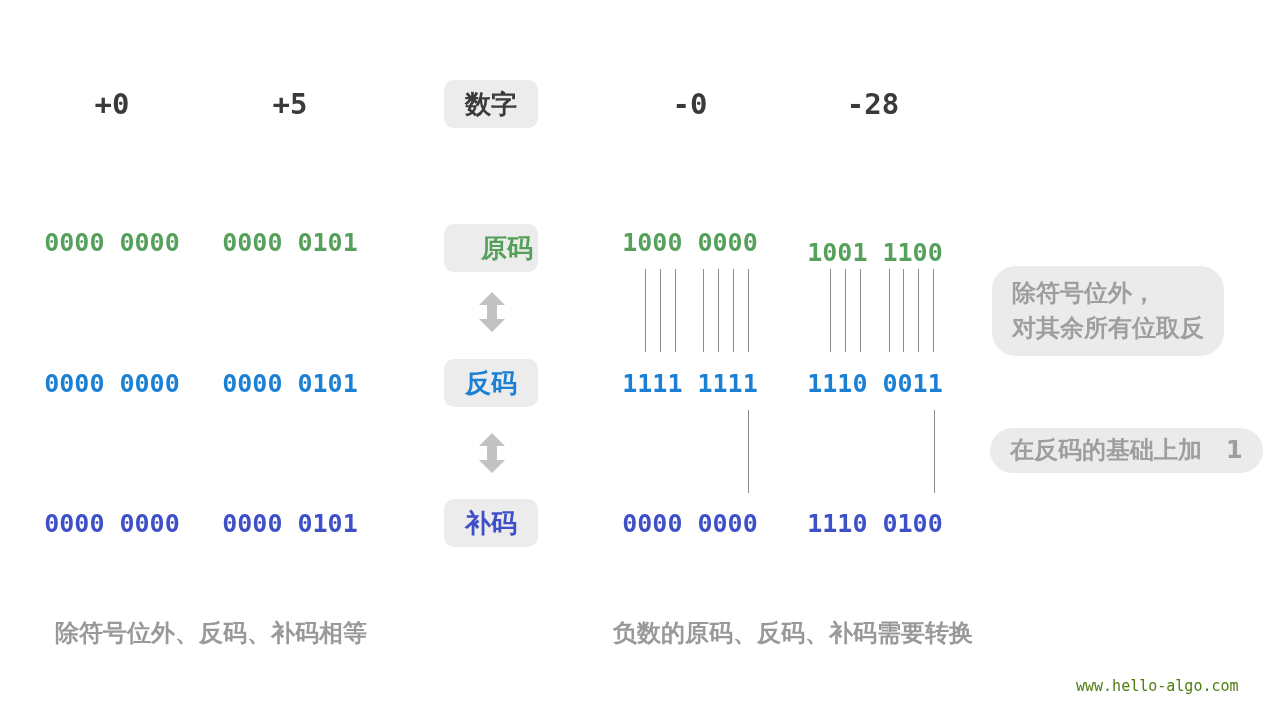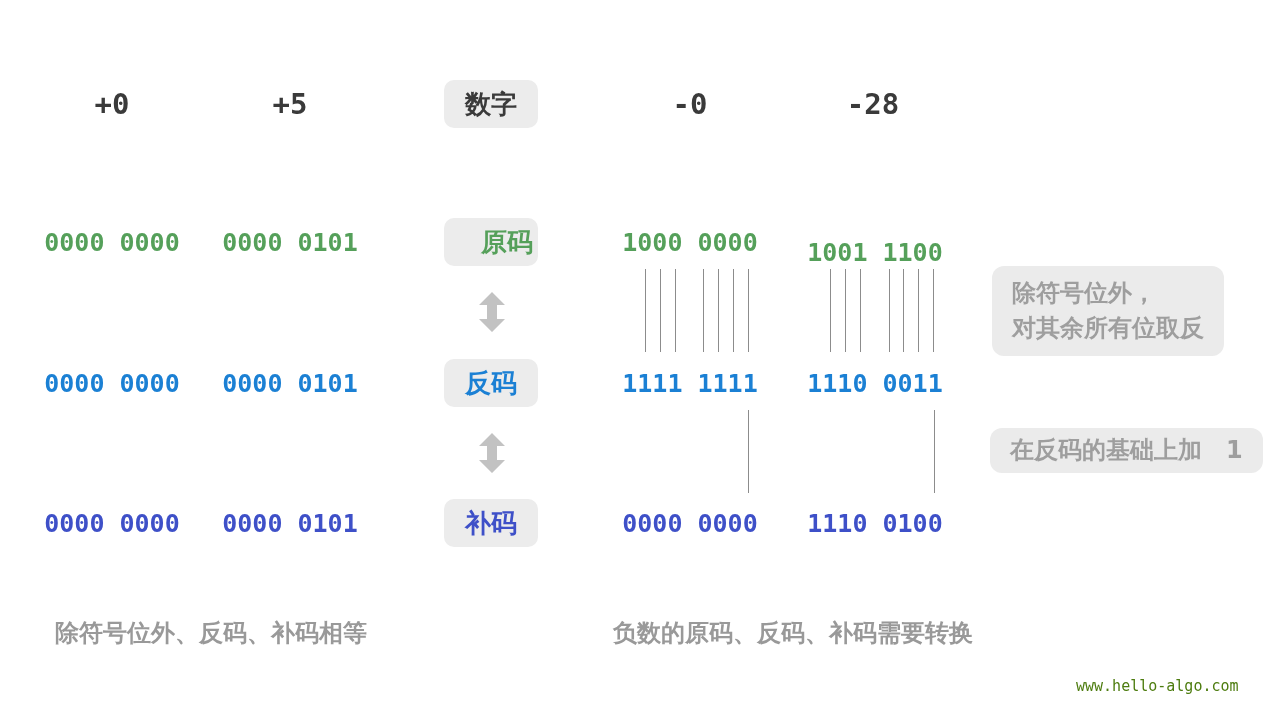--- a/index.html
+++ b/index.html
@@ -55,21 +55,21 @@
     background: #8C8C8C;
   }
   .grp-line { top: 269px; height: 83px; }
   .one-line { top: 410px; height: 83px; }
 
   .arrow { position:absolute; transform: translate(-50%,-50%); }
 
   .note {
     position:absolute;
     background: #EBEBEB;
-    border-radius: 12px;
+    border-radius: 24px;
     color: #9E9E9E;
     font-weight: bold;
     font-size: 24px;
     line-height: 35px;
     padding: 10px 20px;
     white-space: nowrap;
   }
   .note-1 { left: 992px; top: 266px; }
   .note-2 { left: 990px; top: 428px; padding: 5px 20px; }
 
@@ -100,21 +100,21 @@
 <div class="canvas">
 
   <div class="ctr header-num" style="left:112px; top:104px;">+0</div>
   <div class="ctr header-num" style="left:290px; top:104px;">+5</div>
   <div class="badge c-num" style="left:491px; top:104px;text-align:center;">数字</div>
   <div class="ctr header-num" style="left:690px; top:104px;">-0</div>
   <div class="ctr header-num" style="left:873px; top:104px;">-28</div>
 
   <div class="ctr bin c-sign" style="left:112px; top:242px;">0000 0000</div>
   <div class="ctr bin c-sign" style="left:290px; top:242px;">0000 0101</div>
-  <div class="badge c-sign" style="left:491px; top:242px;padding-left:32px;">原码</div>
+  <div class="badge c-sign" style="left:491px; top:248px;padding-left:32px;">原码</div>
   <div class="ctr bin c-sign" style="left:690px; top:242px;">1000 0000</div>
   <div class="ctr bin c-sign" style="left:875px; top:252px;">1001 1100</div>
 
   <div class="vline grp-line" style="left:645px;"></div>
   <div class="vline grp-line" style="left:660px;"></div>
   <div class="vline grp-line" style="left:675px;"></div>
   <div class="vline grp-line" style="left:703px;"></div>
   <div class="vline grp-line" style="left:718px;"></div>
   <div class="vline grp-line" style="left:733px;"></div>
   <div class="vline grp-line" style="left:748px;"></div>

